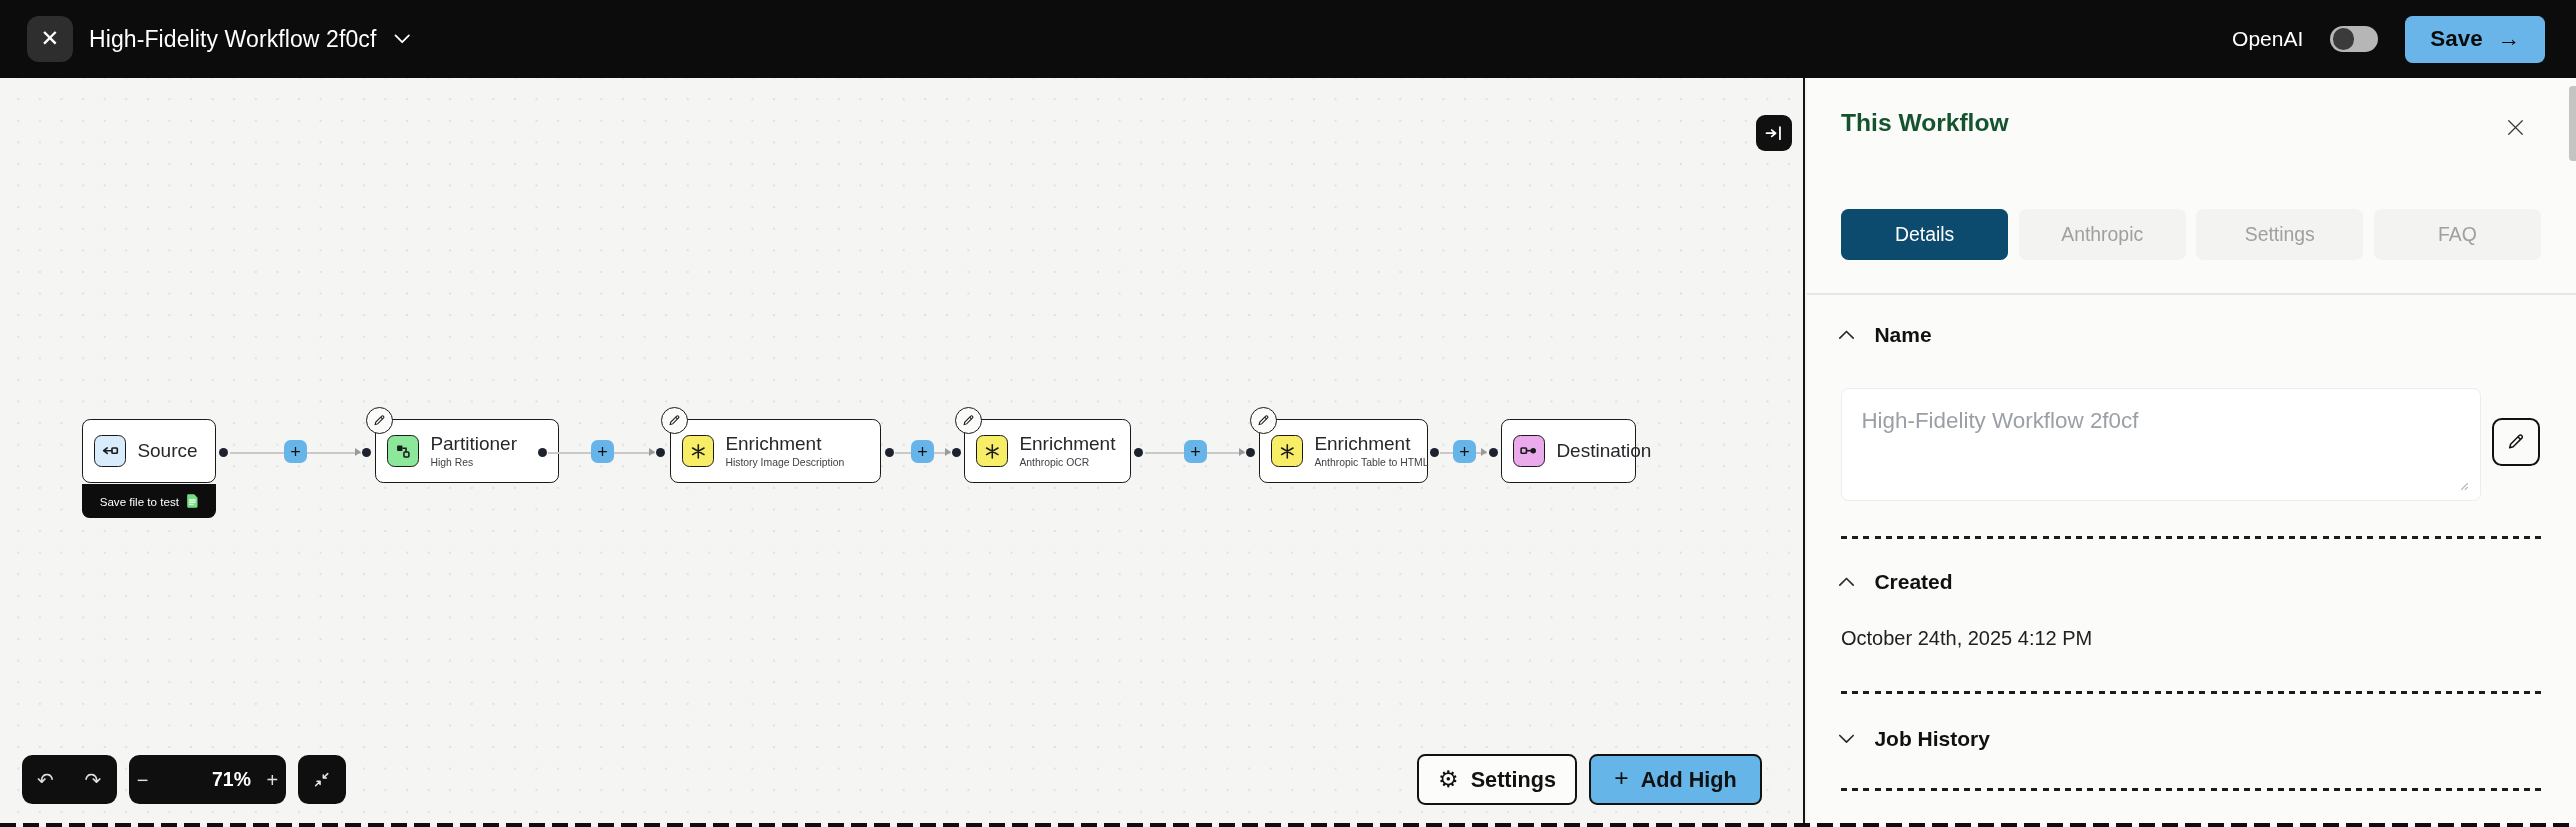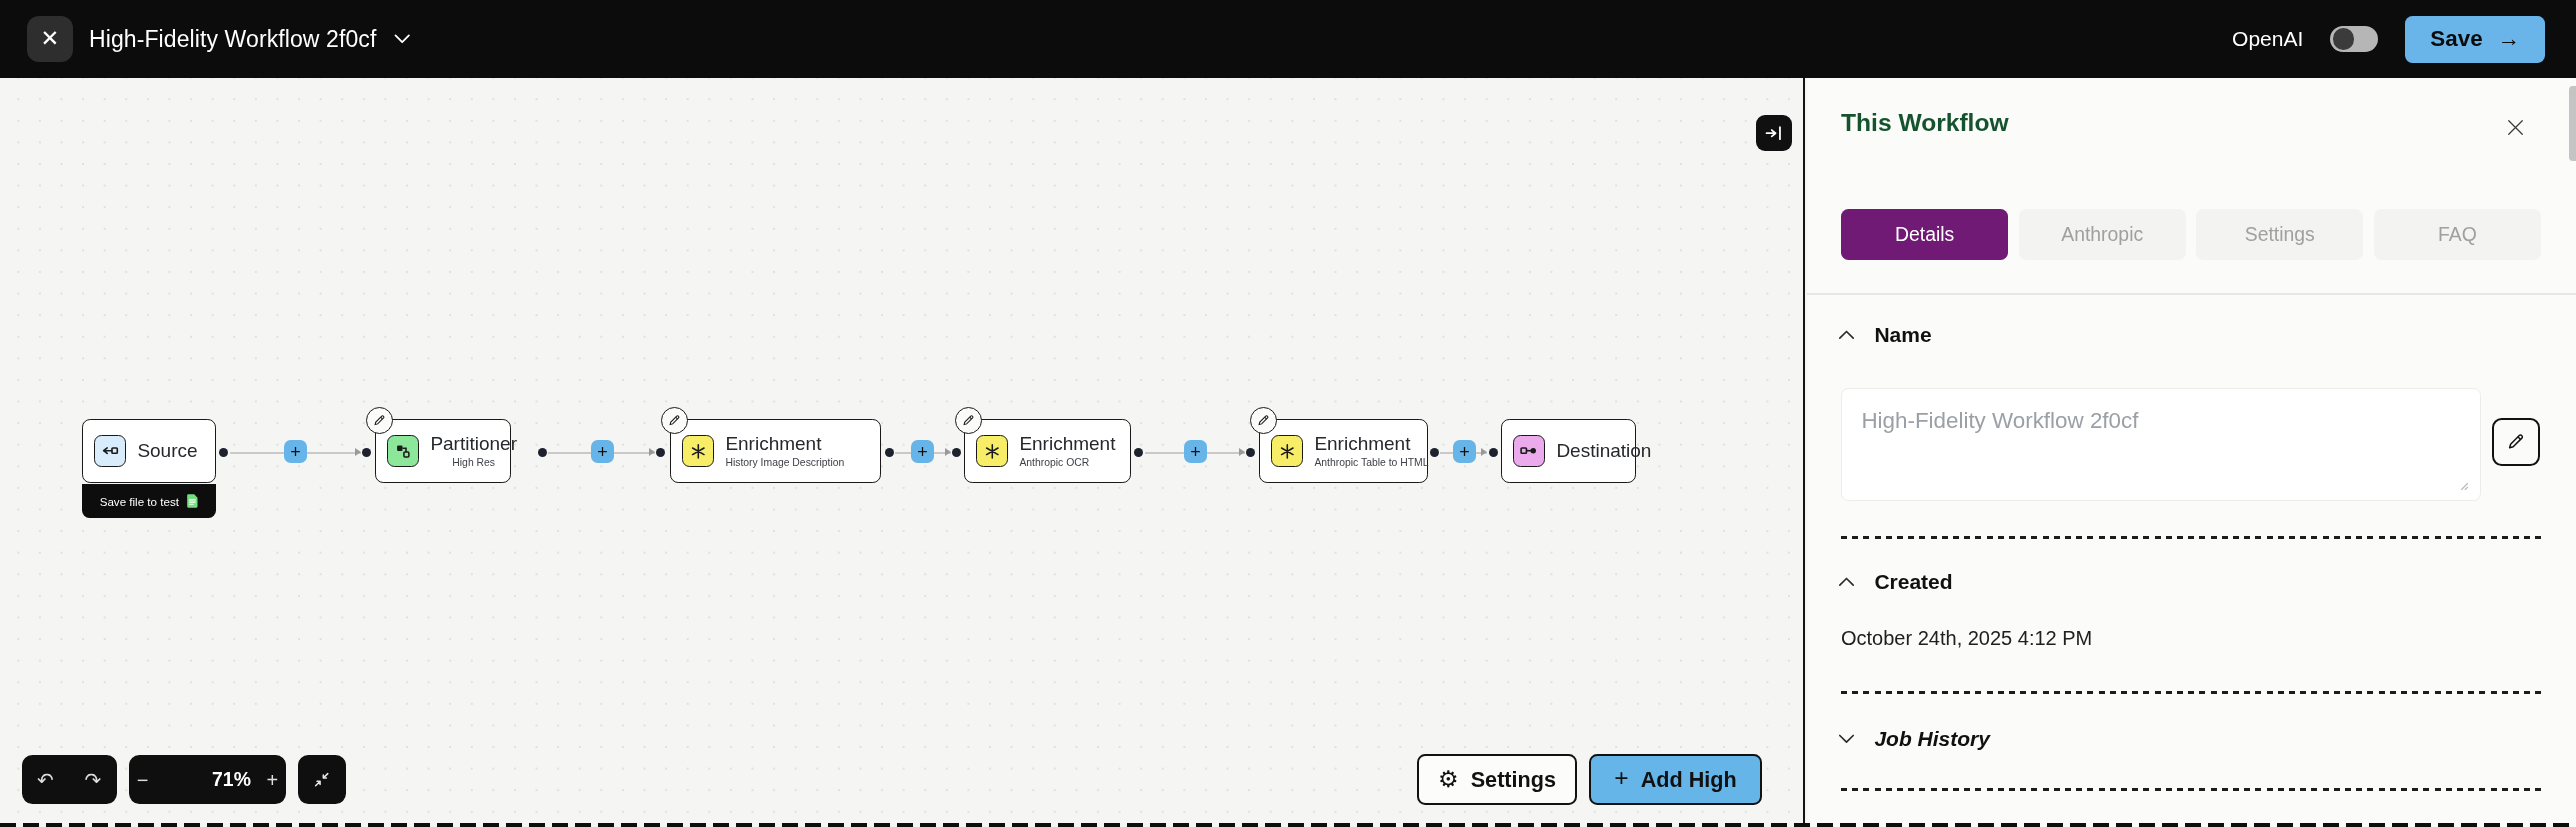--- a/index.html
+++ b/index.html
@@ -106,21 +106,21 @@
     position:absolute; left:1807px; top:78px; width:769px; height:750px;
     background:#fbfbfa;
   }
   .panel-title { position:absolute; left:34px; top:31px; font-size:24.6px; font-weight:700; color:#14532d; }
   .panel-close { position:absolute; left:692px; top:33px; width:33px; height:33px; display:flex; align-items:center; justify-content:center; cursor:pointer; }
   .tabs { position:absolute; left:34px; top:131px; width:700px; height:51px; display:flex; gap:10.4px; }
   .tab {
     flex:1; border:none; border-radius:7.5px; background:#f3f3f2; color:#a0a0a0;
     font-family:inherit; font-size:19.4px; cursor:pointer;
   }
-  .tab.active { background:#701a75; color:#fff; font-weight:500; }
+  .tab.active { background:#0c4a6e; color:#fff; font-weight:500; }
   .tabs-divider { position:absolute; left:0; top:215px; width:769px; height:1.5px; background:#e7e7e6; }
 
   .section-row { position:absolute; left:31px; display:flex; align-items:center; gap:19.4px; cursor:pointer; }
   .section-heading { font-size:21px; font-weight:700; color:#111; }
   .dotted-div { position:absolute; left:34px; width:700px; height:3px;
     background:repeating-linear-gradient(90deg,#1c1c1c 0 6px,transparent 6px 11.2px); }
 
   .name-textarea {
     position:absolute; left:34px; top:310px; width:640px; height:113px;
     border:1.5px solid #ececeb; border-radius:7.5px; background:#fff;
@@ -188,21 +188,21 @@
   </div>
 
   <div class="drop-label">
     <span>Save file to test</span>
     <svg width="12.7" height="14" viewBox="0 0 17 19">
       <path d="M1.5 2a1.5 1.5 0 0 1 1.5-1.5h8l4.5 4.5v12a1.5 1.5 0 0 1-1.5 1.5H3A1.5 1.5 0 0 1 1.5 17V2z" fill="#74df7e"></path>
       <path d="M4.6 8h7.8M4.6 11h7.8M4.6 14h5" stroke="#fff" stroke-width="1.5" stroke-linecap="round"></path>
     </svg>
   </div>
 
-  <div class="node" style="left:375px;width:136px;text-align:center;">
+  <div class="node" style="left:375px;width:184px;">
     <div class="pencil-badge">
       <svg width="12.7" height="12.7" viewBox="0 0 24 24">
         <path d="M4 20l1.3-4.8L16.5 4a2.2 2.2 0 0 1 3.1 0l.4.4a2.2 2.2 0 0 1 0 3.1L8.8 18.7 4 20z" fill="none" stroke="#191919" stroke-width="2"></path>
         <path d="M15 6.2l2.8 2.8" stroke="#191919" stroke-width="2"></path>
       </svg>
     </div>
     <div class="node-icon" style="background:#8de79a;">
       <svg width="18.6" height="18.6" viewBox="0 0 24 24">
         <rect x="4" y="4.5" width="7" height="7" rx="1.2" fill="#1a1a1a"></rect>
         <path d="M11 8h4.5v5" fill="none" stroke="#1a1a1a" stroke-width="2"></path>
@@ -387,21 +387,21 @@
   <div class="section-row" style="top:492px;">
     <svg width="17" height="9.7" viewBox="0 0 22 13">
       <path d="M2 11l9-9 9 9" fill="none" stroke="#2a2a2a" stroke-width="2.2" stroke-linecap="round" stroke-linejoin="round"></path>
     </svg>
     <span class="section-heading">Created</span>
   </div>
   <div class="created-value">October 24th, 2025 4:12 PM</div>
 
   <div class="dotted-div" style="top:613px;"></div>
 
-  <div class="section-row" style="top:649px;font-style:italic;">
+  <div class="section-row" style="top:649px;">
     <svg width="17" height="9.7" viewBox="0 0 22 13">
       <path d="M2 2l9 9 9-9" fill="none" stroke="#2a2a2a" stroke-width="2.2" stroke-linecap="round" stroke-linejoin="round"></path>
     </svg>
     <span class="section-heading">Job History</span>
   </div>
 
   <div class="dotted-div" style="top:710px;"></div>
 
 </div>
 

